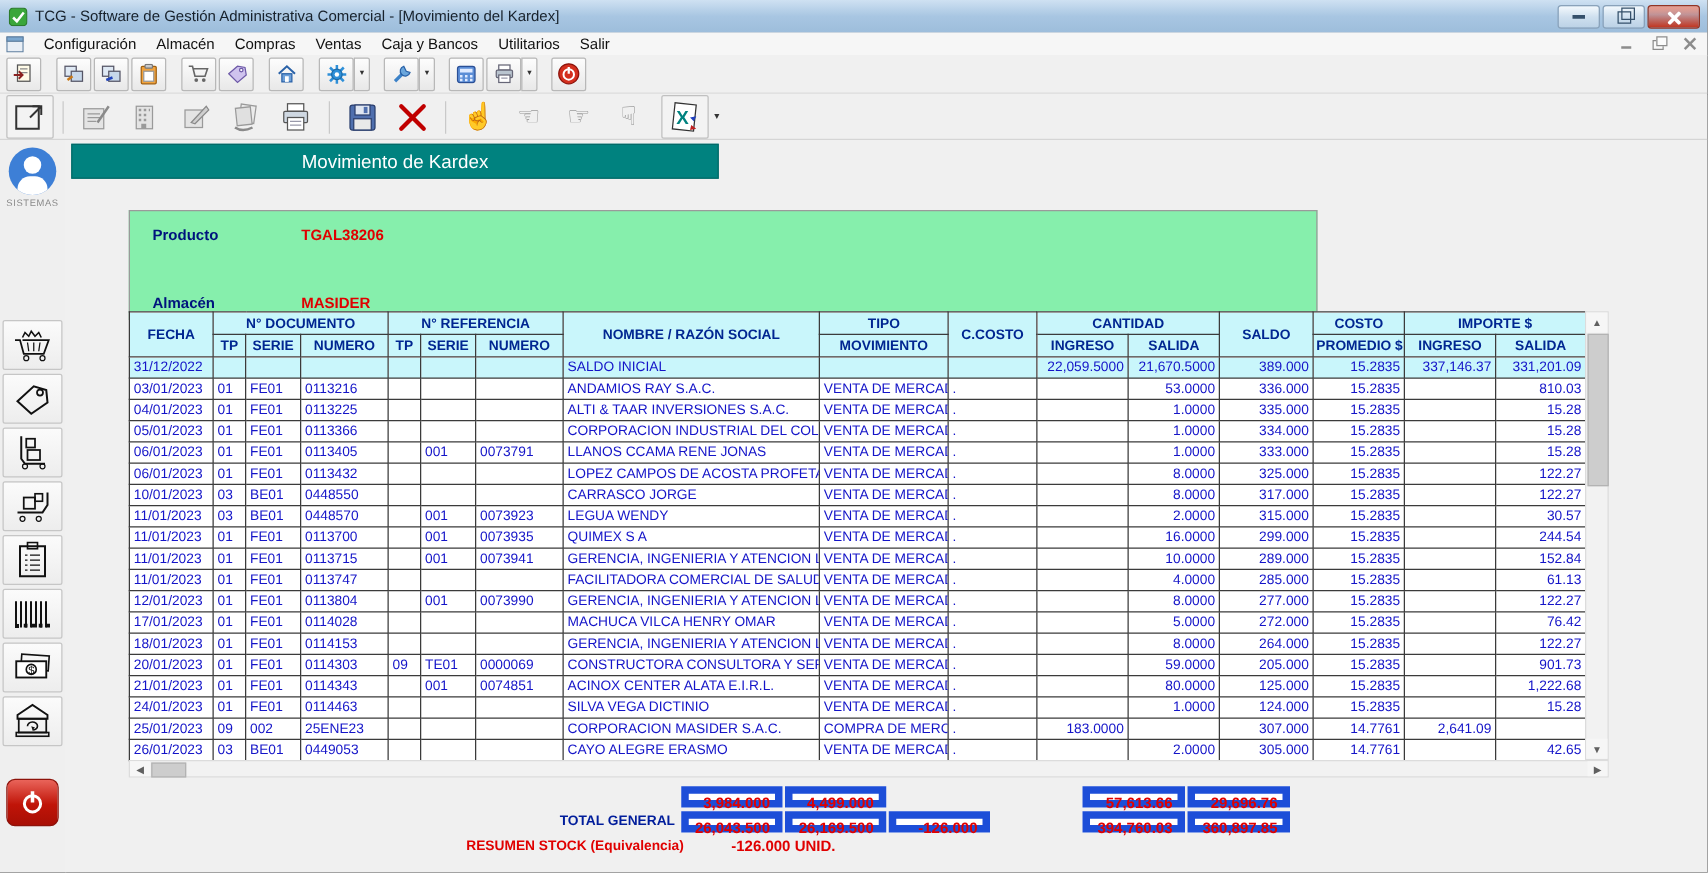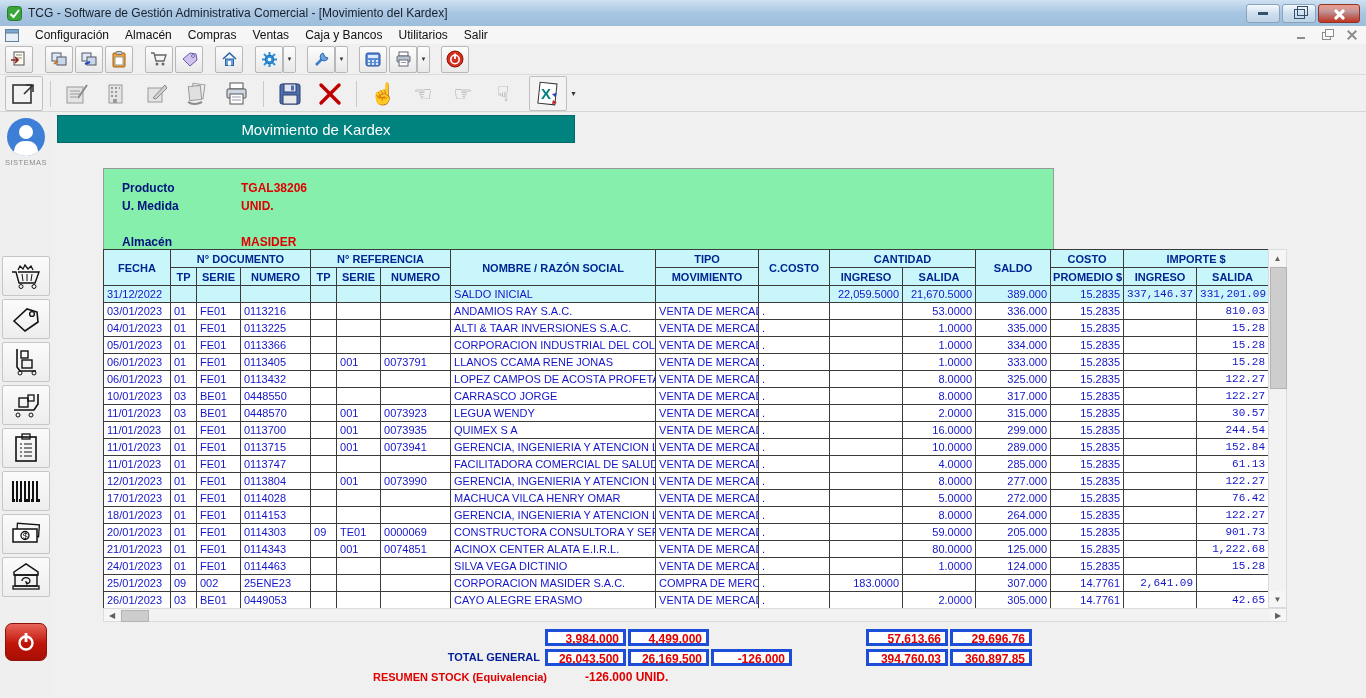--- a/index.html
+++ b/index.html
@@ -82,35 +82,35 @@
   
   .grid-wrap{position:absolute;left:51px;top:137px;width:1165px;height:359px;background:#fff;}
   table.grid{border-collapse:collapse;table-layout:fixed;width:1165px;font-size:11px;}
   table.grid th,table.grid td{border:1px solid #3b3b3b;overflow:hidden;white-space:nowrap;box-sizing:border-box;}
   table.grid th{background:#c9f6fb;color:#002691;font-weight:bold;height:18px;padding:0 2px;text-align:center;font-size:11px;}
   table.grid td{height:17px;line-height:16px;padding:0 3px;color:#1414c8;background:#fff;}
   tr.initial td{background:#c9f6fb;}
   td.c-fecha{text-align:left;}
   td.c-tp,td.c-rtp{text-align:left;}
   td.c-cant_ing,td.c-cant_sal,td.c-saldo,td.c-prom,td.c-imp_ing,td.c-imp_sal{text-align:right;}
-  td.c-imp_ing,td.c-imp_sal{color:#993a3a;font-family:Liberation Mono, monospace;}
+  td.c-imp_ing,td.c-imp_sal{color:#993a3a;}
 
   
   .vscroll{position:absolute;left:1216px;top:137px;width:19px;height:359px;background:#f2f2f2;border:1px solid #dcdcdc;box-sizing:border-box;}
   .hscroll{position:absolute;left:51px;top:496px;width:1184px;height:14px;background:#f2f2f2;border:1px solid #dcdcdc;box-sizing:border-box;}
   .sb-arrow{position:absolute;display:flex;align-items:center;justify-content:center;color:#606060;font-size:8px;background:#f6f6f6;}
   .v-up{left:0;top:0;width:17px;height:16px;} .v-dn{left:0;bottom:0;width:17px;height:16px;}
   .v-thumb{position:absolute;left:1px;top:17px;width:15px;height:120px;background:#cdcdcd;border:1px solid #b3b3b3;}
   .h-lf{left:0;top:0;width:16px;height:12px;} .h-rt{right:0;top:0;width:16px;height:12px;}
   .h-thumb{position:absolute;left:17px;top:1px;width:26px;height:10px;background:#cdcdcd;border:1px solid #b3b3b3;}
 
   
   .tot-label{position:absolute;left:51px;width:437px;text-align:right;font-size:11px;font-weight:bold;color:#001d9b;line-height:17px;}
   .tot-label.red{color:#e00000;}
-  .tot-box{position:absolute;height:17px;line-height:15px;background:#fff;border:3px solid #1d4ed8;
+  .tot-box{position:absolute;height:17px;line-height:15px;background:#fff;border:6px solid #1d4ed8;
            color:#e00000;font-weight:bold;font-size:12px;text-align:right;padding:0 4px;box-sizing:border-box;}
   .res-value{position:absolute;color:#e00000;font-weight:bold;font-size:12px;line-height:17px;}
 
   svg{display:block;}
 </style>
 </head>
 <body>
 
 <div class="screen">
 
@@ -453,24 +453,20 @@
     </div>
   </div>
 
   <div class="content">
     <div class="teal-band">Movimiento de Kardex</div>
 
     <div class="info-box">
       <div class="info-line" style="top:10px;">
         <span class="info-label">Producto</span>
         <span class="info-value">TGAL38206</span>
-      </div>
-      <div class="info-line" style="top:28px;">
-        <span class="info-label">U. Medida</span>
-        <span class="info-value">UNID.</span>
       </div>
       <div class="info-line" style="top:64px;">
         <span class="info-label">Almacén</span>
         <span class="info-value">MASIDER</span>
       </div>
     </div>
 
     <div class="grid-wrap">
       <table class="grid">
         <colgroup>

